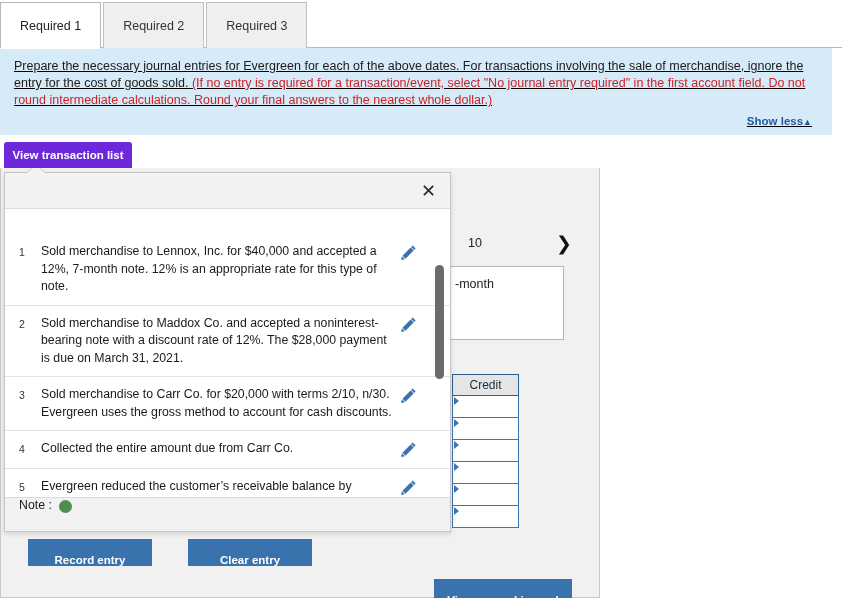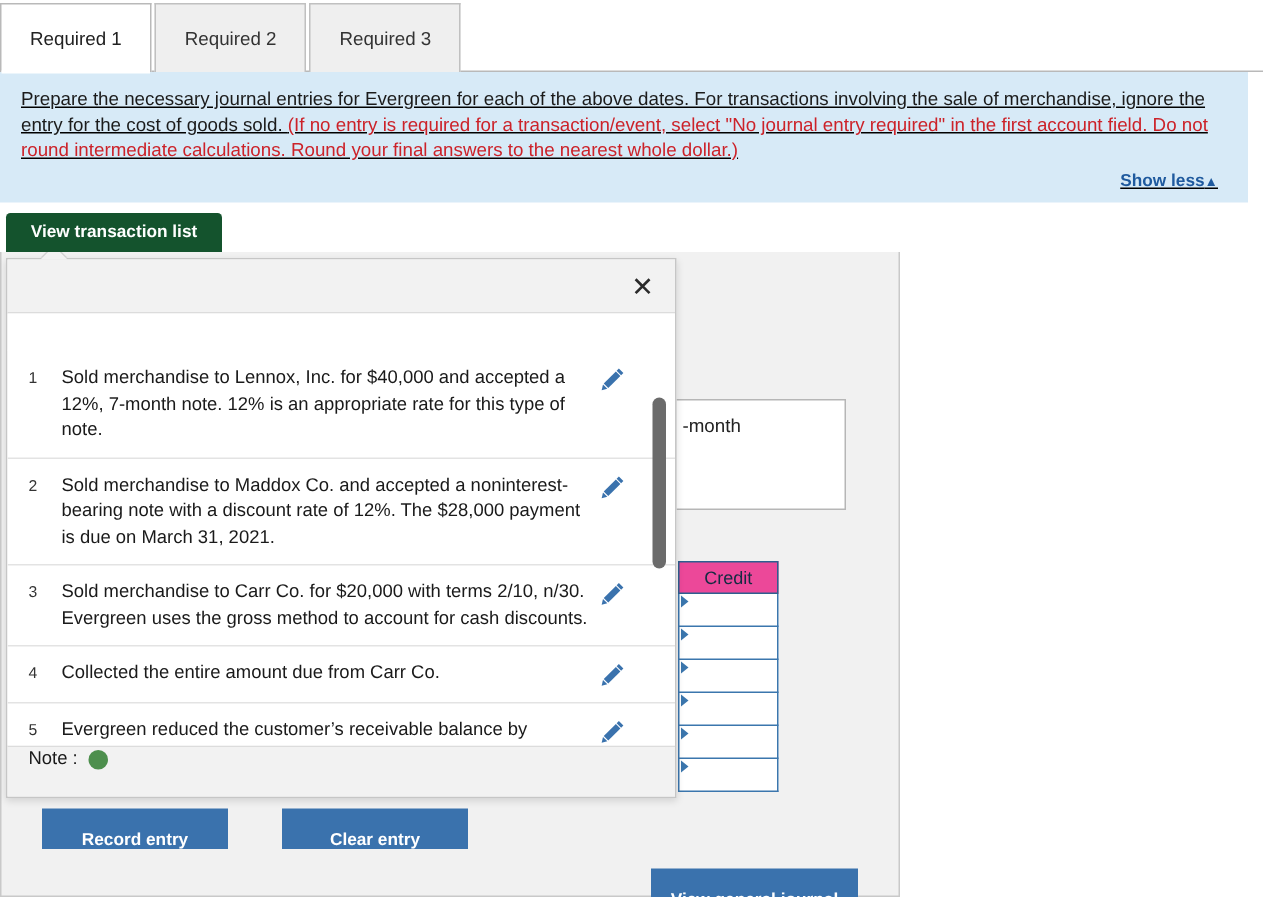--- a/index.html
+++ b/index.html
@@ -80,43 +80,43 @@
     background: #ffffff; border: 1px solid #b6b6b6;
     font-size: 12.5px; color: #222;
     padding: 10px 0 0 4px;
   }
 
   
   .jtable {
     position: absolute; left: 452px; top: 374px; width: 67px;
   }
   .jhead {
-    height: 22px; background: #ec4899;
+    height: 22px; background: #e5e5e5;
     border: 1px solid #2d5f8f;
     display: flex; align-items: center; justify-content: center;
     font-size: 12px; color: #132b42;
   }
   .jrow {
     height: 22px; background: #ffffff;
     border: 1px solid #3b76ad; border-top: none;
     position: relative;
   }
   .jrow::before {
     content: ""; position: absolute; left: 1px; top: 1px;
     width: 0; height: 0;
     border-left: 5px solid #3b76ad;
     border-top: 4px solid transparent;
     border-bottom: 4px solid transparent;
   }
 
   
   .vtl-btn {
     position: absolute; left: 4px; top: 142px;
-    width: 144px; height: 26px;
-    background: #14532d; color: #ffffff;
+    width: 128px; height: 26px;
+    background: #6d28d9; color: #ffffff;
     font-size: 11.5px; font-weight: bold;
     display: flex; align-items: center; justify-content: center;
     border-radius: 3px 3px 0 0;
     cursor: pointer;
     z-index: 12;
   }
 
   
   .modal {
     position: absolute; left: 4px; top: 172px;
@@ -233,20 +233,24 @@
     </div>
   </div>
 
   <div class="banner">
     <p><span>Prepare the necessary journal entries for Evergreen for each of the above dates. For transactions involving the sale of merchandise, ignore the entry for the cost of goods sold. </span><span class="redpart">(If no entry is required for a transaction/event, select "No journal entry required" in the first account field. Do not round intermediate calculations. Round your final answers to the nearest whole dollar.)</span></p>
     <div class="showless"><span>Show less</span><span class="caret">▲</span></div>
   </div>
 
   <div class="workspace"></div>
 
+  <div class="pager">
+    <span class="pagenum">10</span>
+    <span class="chev">❯</span>
+  </div>
 
   <div class="notebox">
     <span>-month</span>
   </div>
 
   <div class="jtable">
     <div class="jhead">Credit</div>
     <div class="jrow"></div>
     <div class="jrow"></div>
     <div class="jrow"></div>

